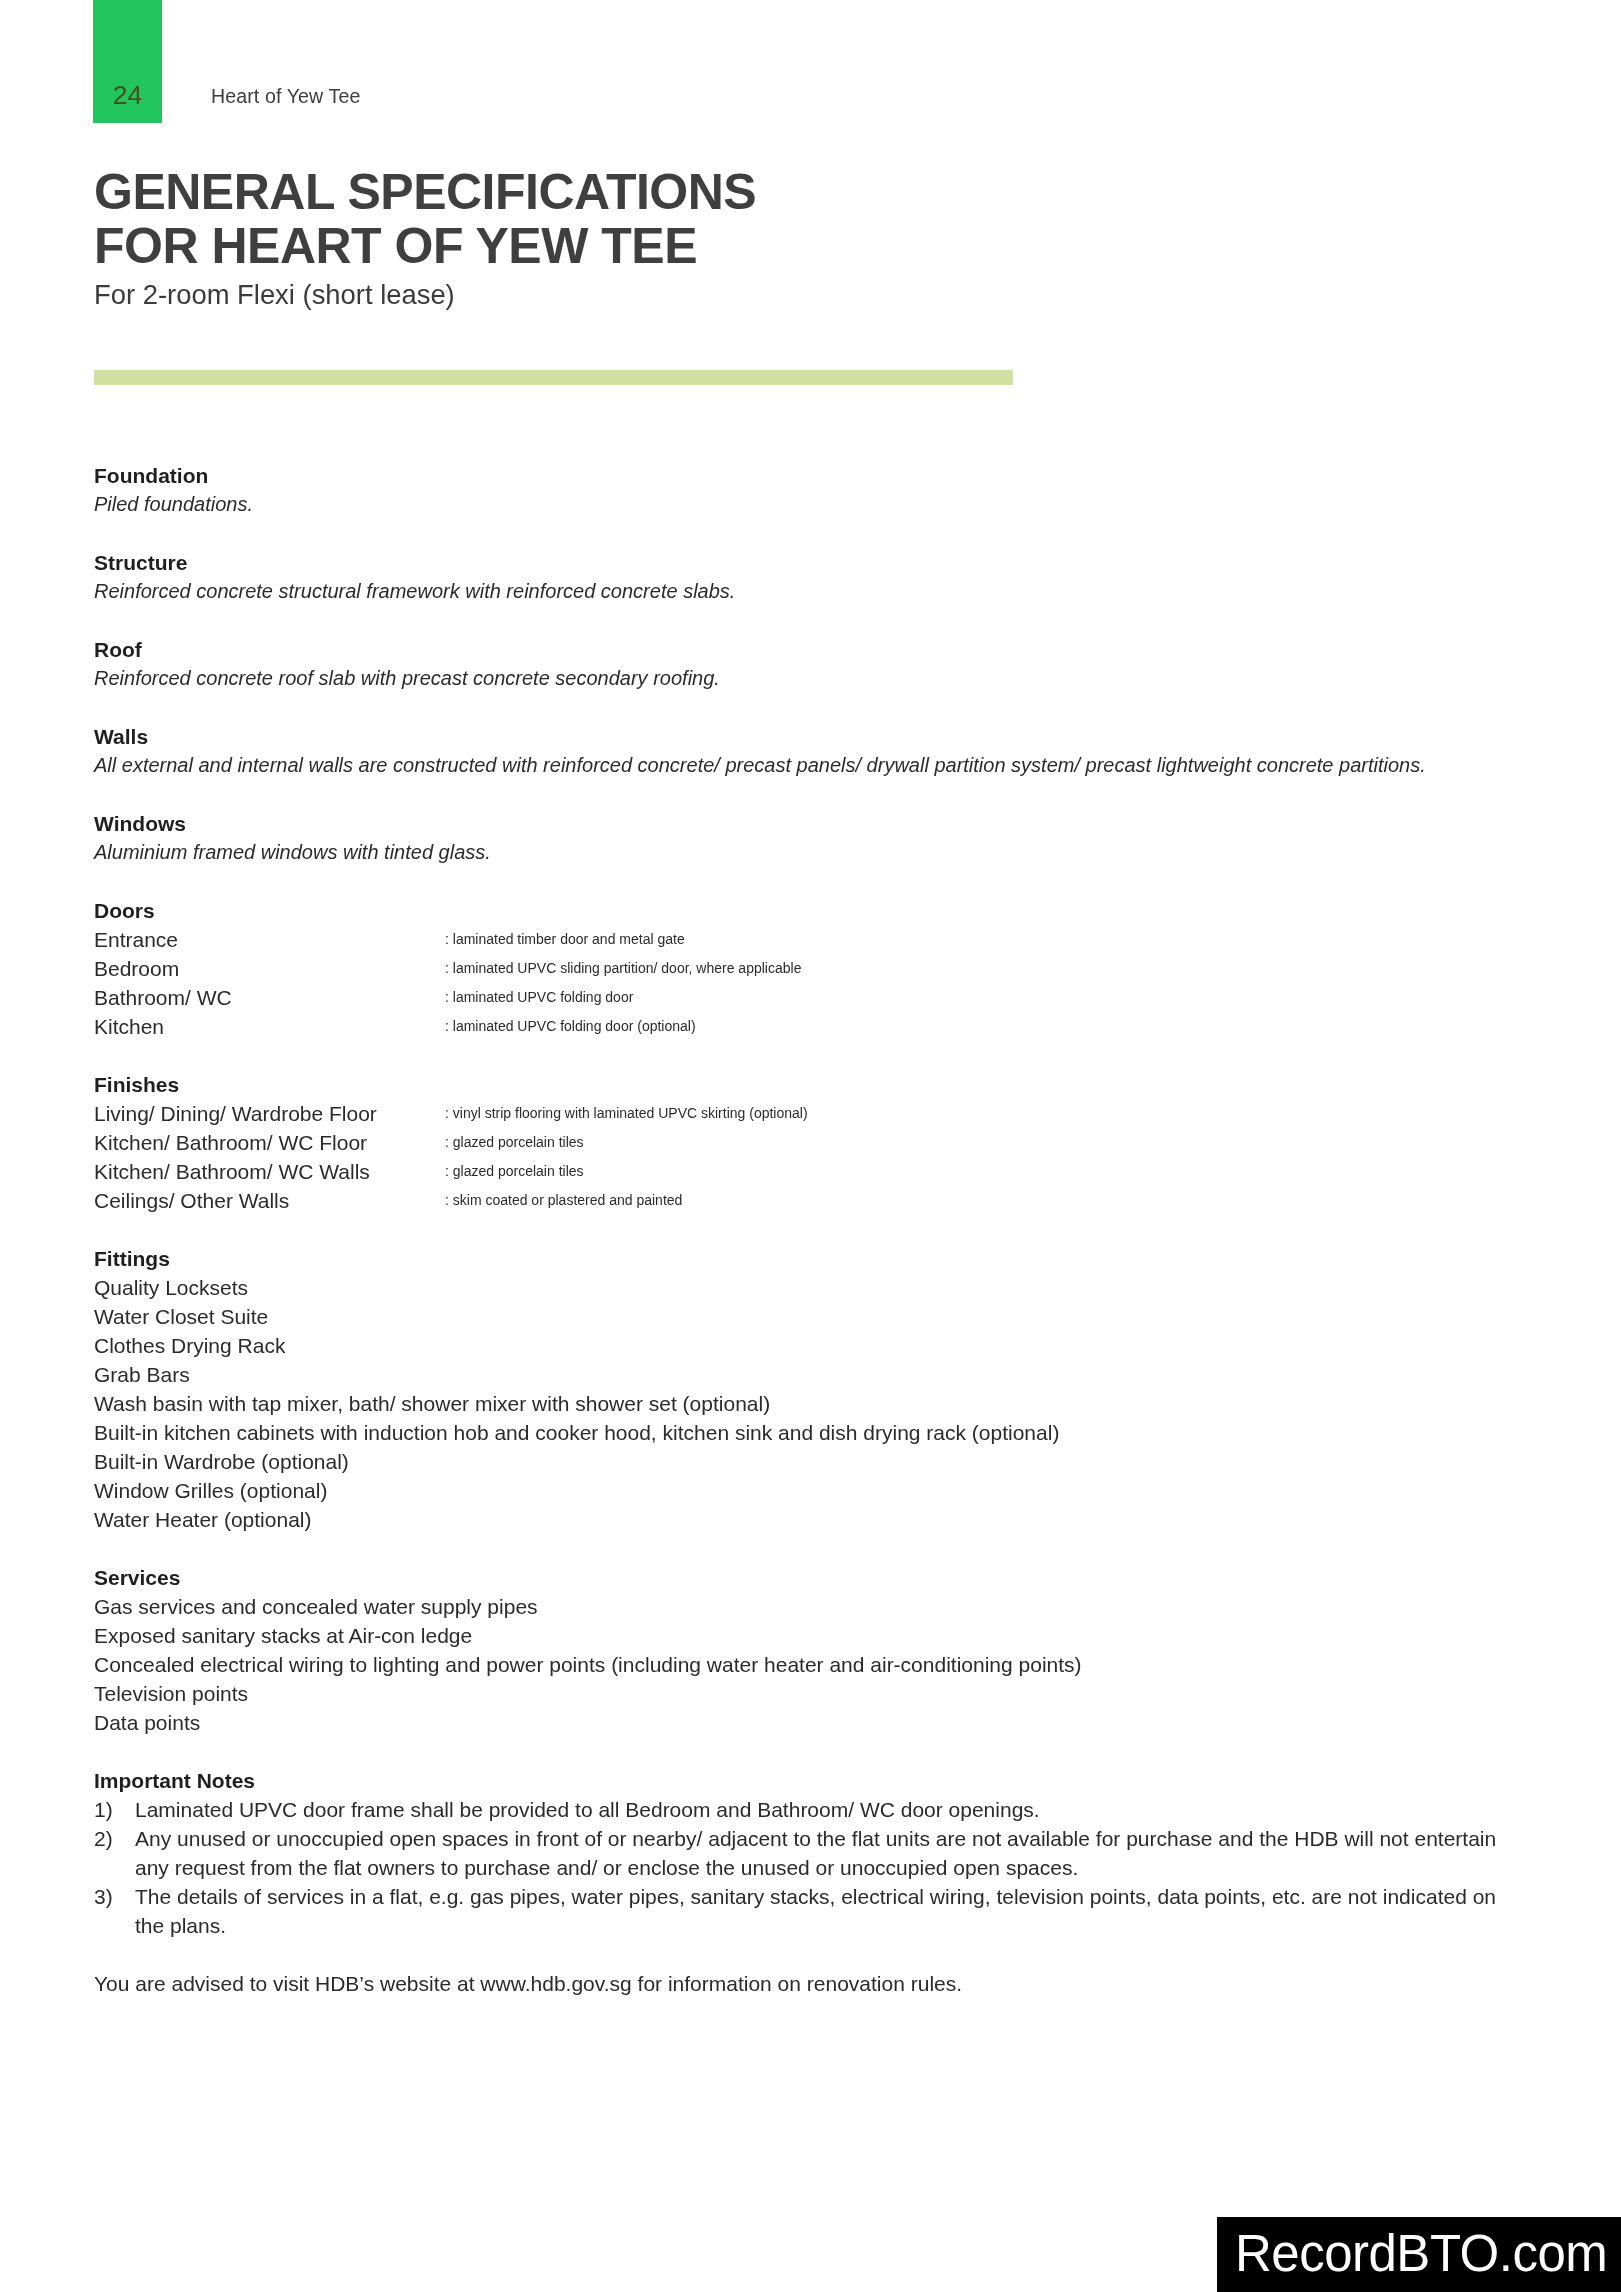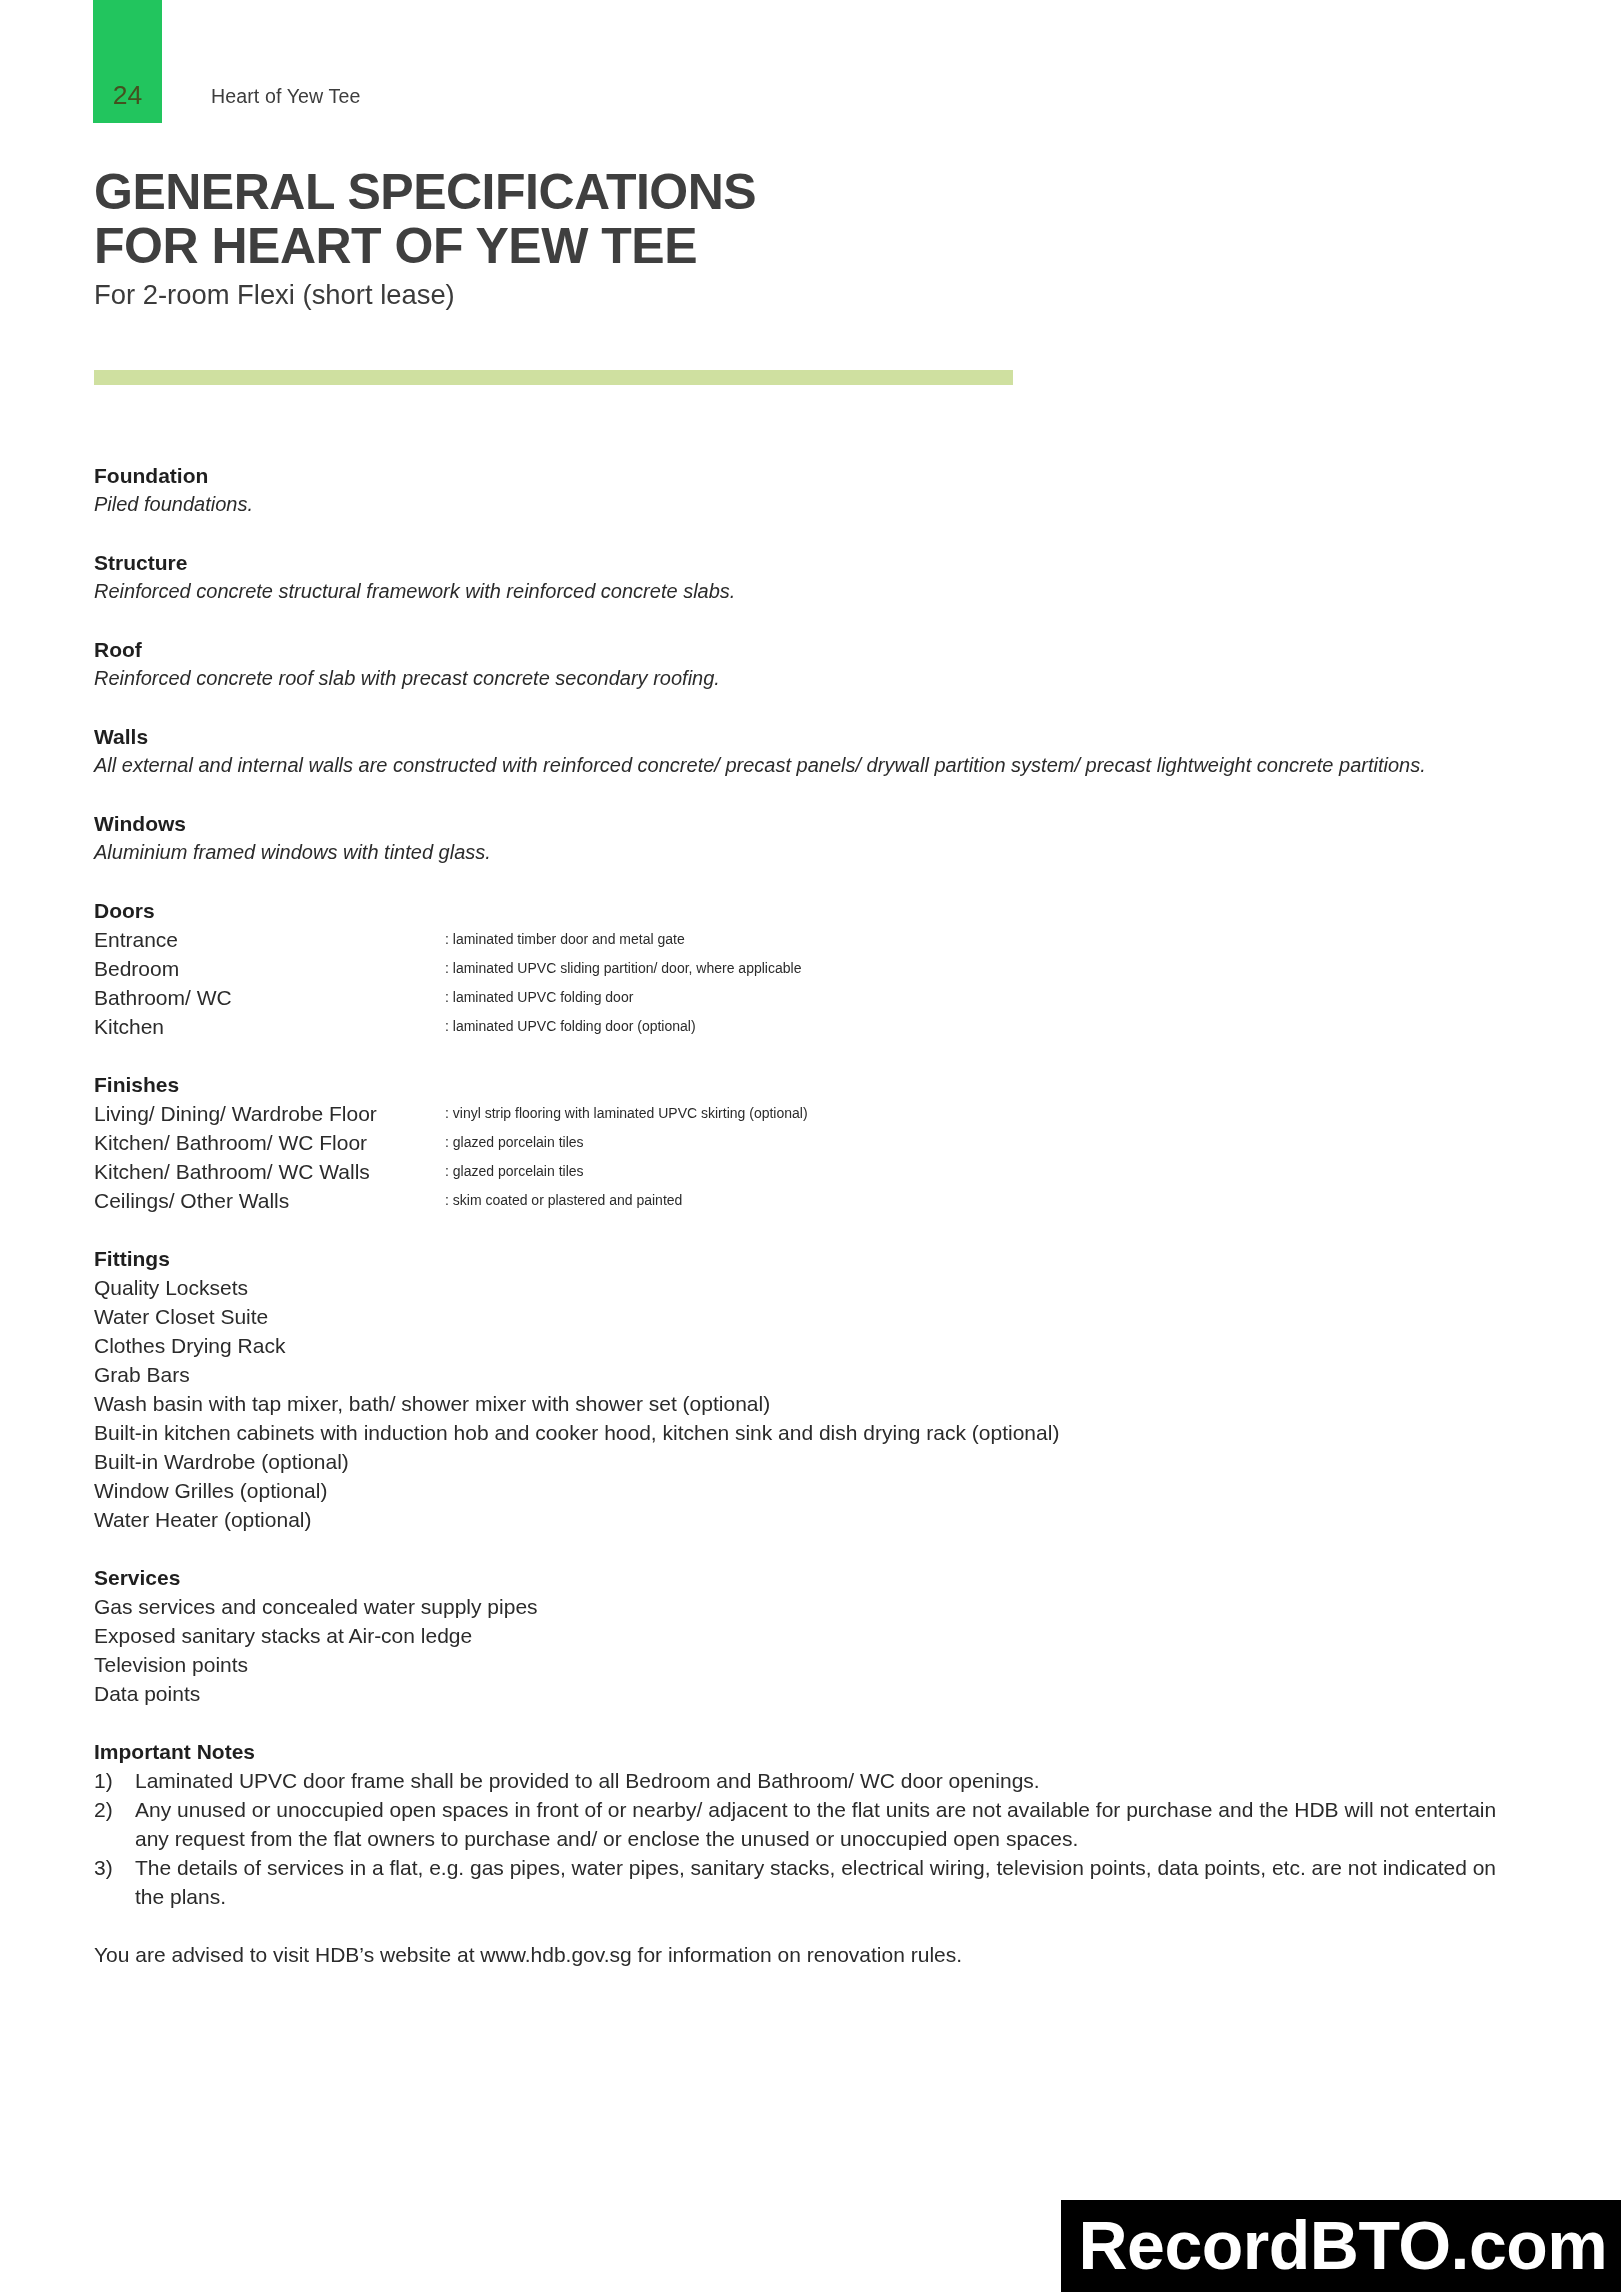--- a/index.html
+++ b/index.html
@@ -150,22 +150,22 @@
     line-height: 29px;
   }
 
   
   .watermark {
     position: absolute;
     right: 0;
     bottom: 0;
     background: #000000;
     color: #ffffff;
-    font-weight: bold;
-    font-size: 68px;
+    font-weight: normal;
+    font-size: 51px;
     line-height: 1;
     padding: 11.8px 13.7px 13.7px 17.6px;
     letter-spacing: -0.5px;
     font-family: "Liberation Sans", sans-serif;
   }
 </style>
 </head>
 <body>
 
 <div class="page-header">
@@ -261,20 +261,21 @@
     <div class="plain-line">Built-in kitchen cabinets with induction hob and cooker hood, kitchen sink and dish drying rack (optional)</div>
     <div class="plain-line">Built-in Wardrobe (optional)</div>
     <div class="plain-line">Window Grilles (optional)</div>
     <div class="plain-line">Water Heater (optional)</div>
   </div>
 
   <div class="section">
     <div class="section-heading">Services</div>
     <div class="plain-line">Gas services and concealed water supply pipes</div>
     <div class="plain-line">Exposed sanitary stacks at Air-con ledge</div>
+    <div class="plain-line">Concealed electrical wiring to lighting and power points (including water heater and air-conditioning points)</div>
     <div class="plain-line">Television points</div>
     <div class="plain-line">Data points</div>
   </div>
 
   <div class="section">
     <div class="section-heading">Important Notes</div>
     <div class="note-row">
       <div class="note-num">1)</div>
       <div class="note-text">Laminated UPVC door frame shall be provided to all Bedroom and Bathroom/ WC door openings.</div>
     </div>

